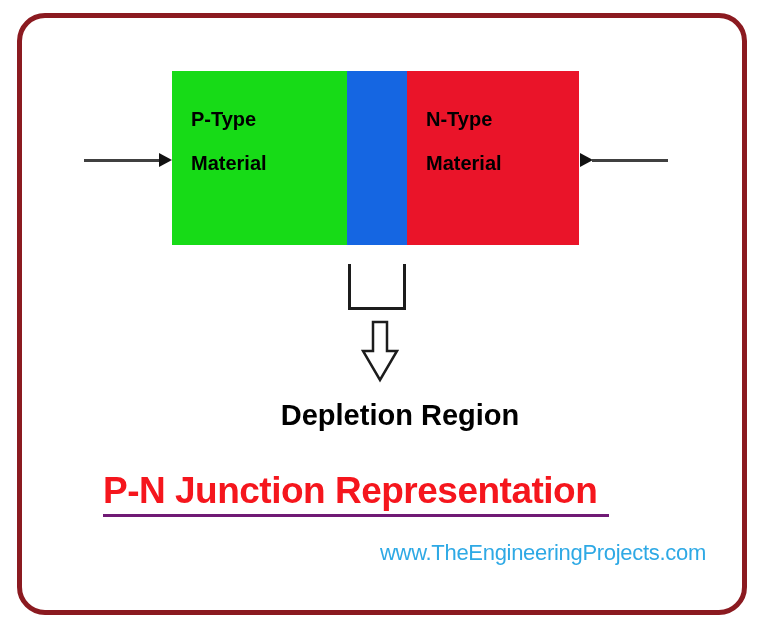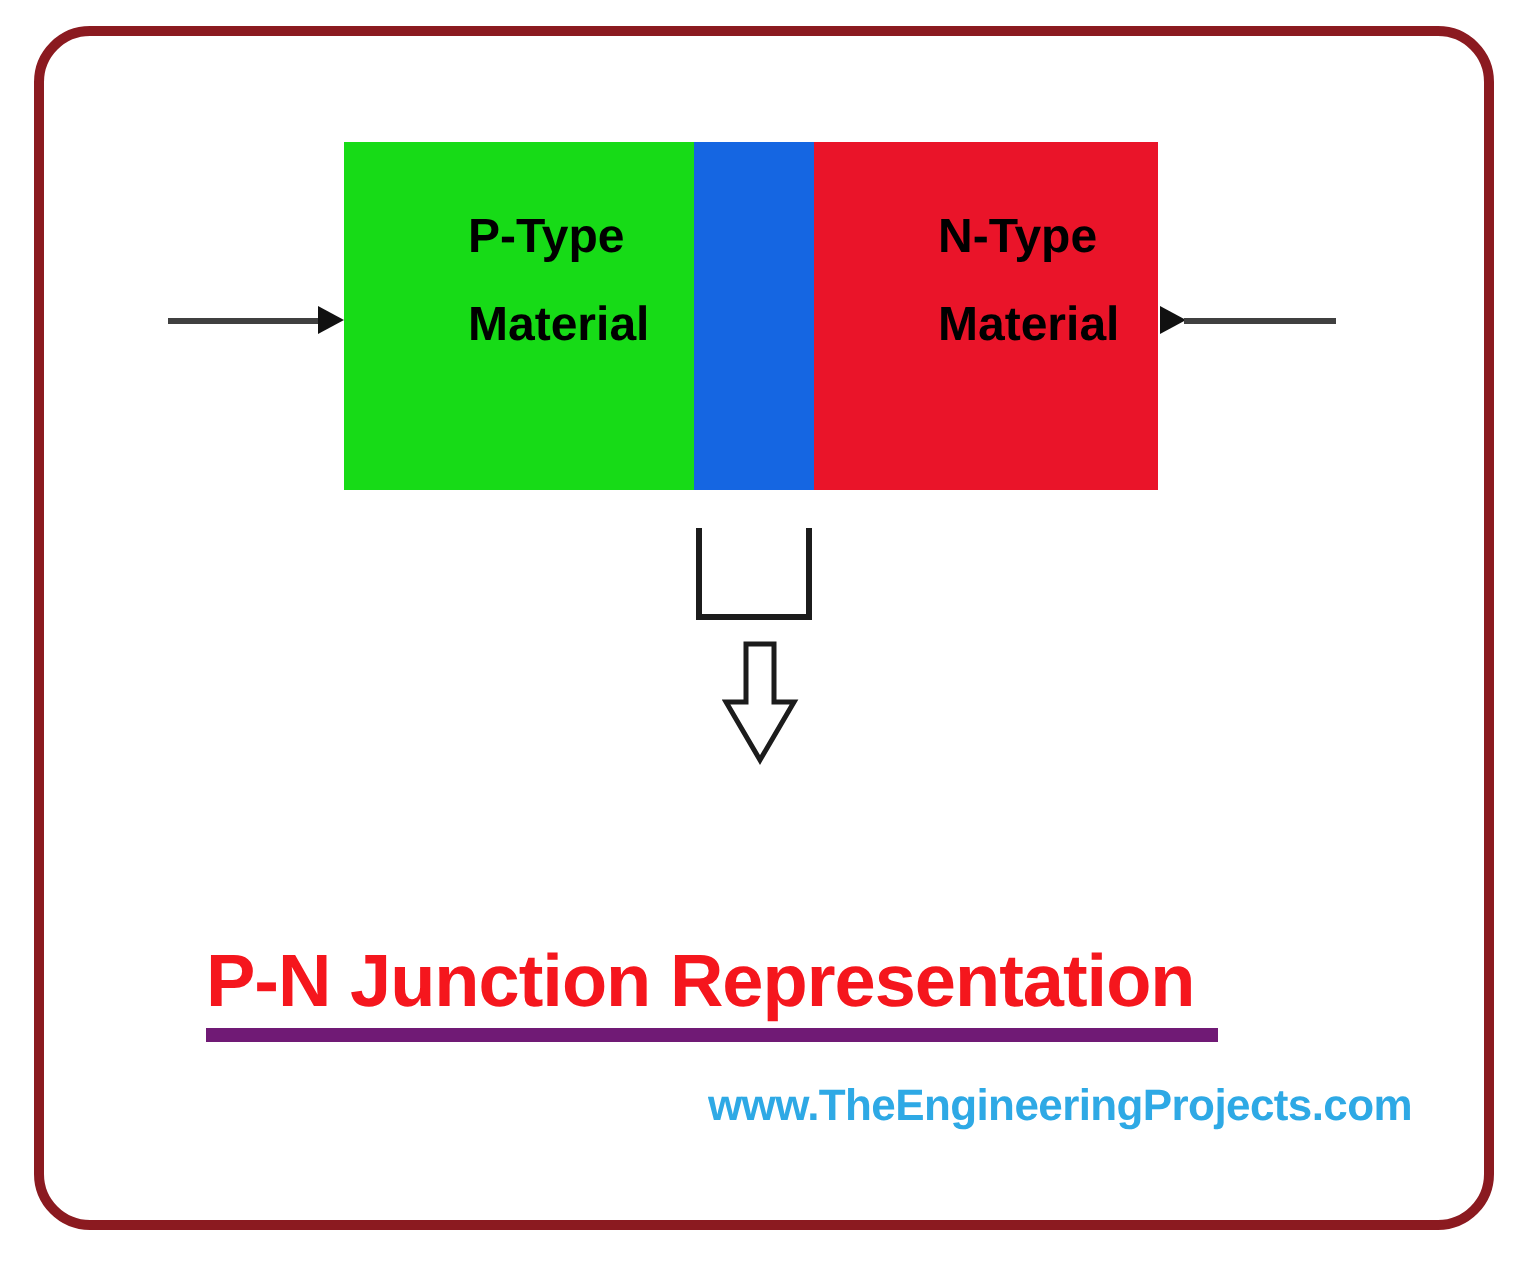--- a/index.html
+++ b/index.html
@@ -17,21 +17,21 @@
     box-sizing:border-box;border:5px solid #8B1A20;border-radius:28px;
   }
 
   
   .block{position:absolute;top:71px;height:174px;}
   .block-p{left:172px;width:175px;}
   .block-dep{left:347px;width:60px;}
   .block-n{left:407px;width:172px;}
   .block-label{
     padding:26px 0 0 19px;width:140px;
-    font-size:24px;font-weight:bold;line-height:44px;color:#000;margin-left:43px;
+    font-size:20px;font-weight:bold;line-height:44px;color:#000;
   }
 
   
   .wire{position:absolute;height:3px;background:#404040;top:159px;}
   .wire-left{left:84px;width:78px;}
   .wire-right{left:592px;width:76px;}
   .arrowhead{
     position:absolute;width:0;height:0;top:153px;
     border-top:7px solid transparent;border-bottom:7px solid transparent;
     border-left:13px solid #111;
@@ -53,28 +53,28 @@
     position:absolute;left:250px;top:399px;width:300px;
     text-align:center;font-size:29px;font-weight:bold;color:#000;
   }
 
   .main-title{
     position:absolute;left:103px;top:470px;white-space:nowrap;
   }
   .main-title span{
     display:inline-block;
     font-size:37px;font-weight:bold;color:#F5161D;
-    border-bottom:7px solid #701a75;
+    border-bottom:3px solid #701a75;
     padding:0 12px 2px 0;
     letter-spacing:-0.5px;
   }
 
   .website{
     position:absolute;right:62px;top:540px;
-    font-size:22px;font-weight:bold;color:#2EA9E5;
+    font-size:22px;font-weight:normal;color:#2EA9E5;
     letter-spacing:-0.3px;
   }
 </style>
 </head>
 <body>
 
 <div class="stage">
 
   <div class="frame"></div>
 
@@ -90,20 +90,21 @@
   </div>
 
   <div class="arrowhead arrowhead-right"></div>
   <div class="wire wire-right"></div>
 
   <div class="bracket"></div>
   <svg class="down-arrow" width="40" height="64" viewBox="0 0 40 64">
     <polygon points="12,2 26,2 26,31 36,31 19,60 2,31 12,31" fill="#ffffff" stroke="#1c1c1c" stroke-width="2.5" stroke-linejoin="miter"></polygon>
   </svg>
 
+  <div class="depletion-caption">Depletion Region</div>
 
   <div class="main-title">
     <span>P-N Junction Representation</span>
   </div>
 
   <div class="website">www.TheEngineeringProjects.com</div>
 
 </div>
 
 </body></html>

